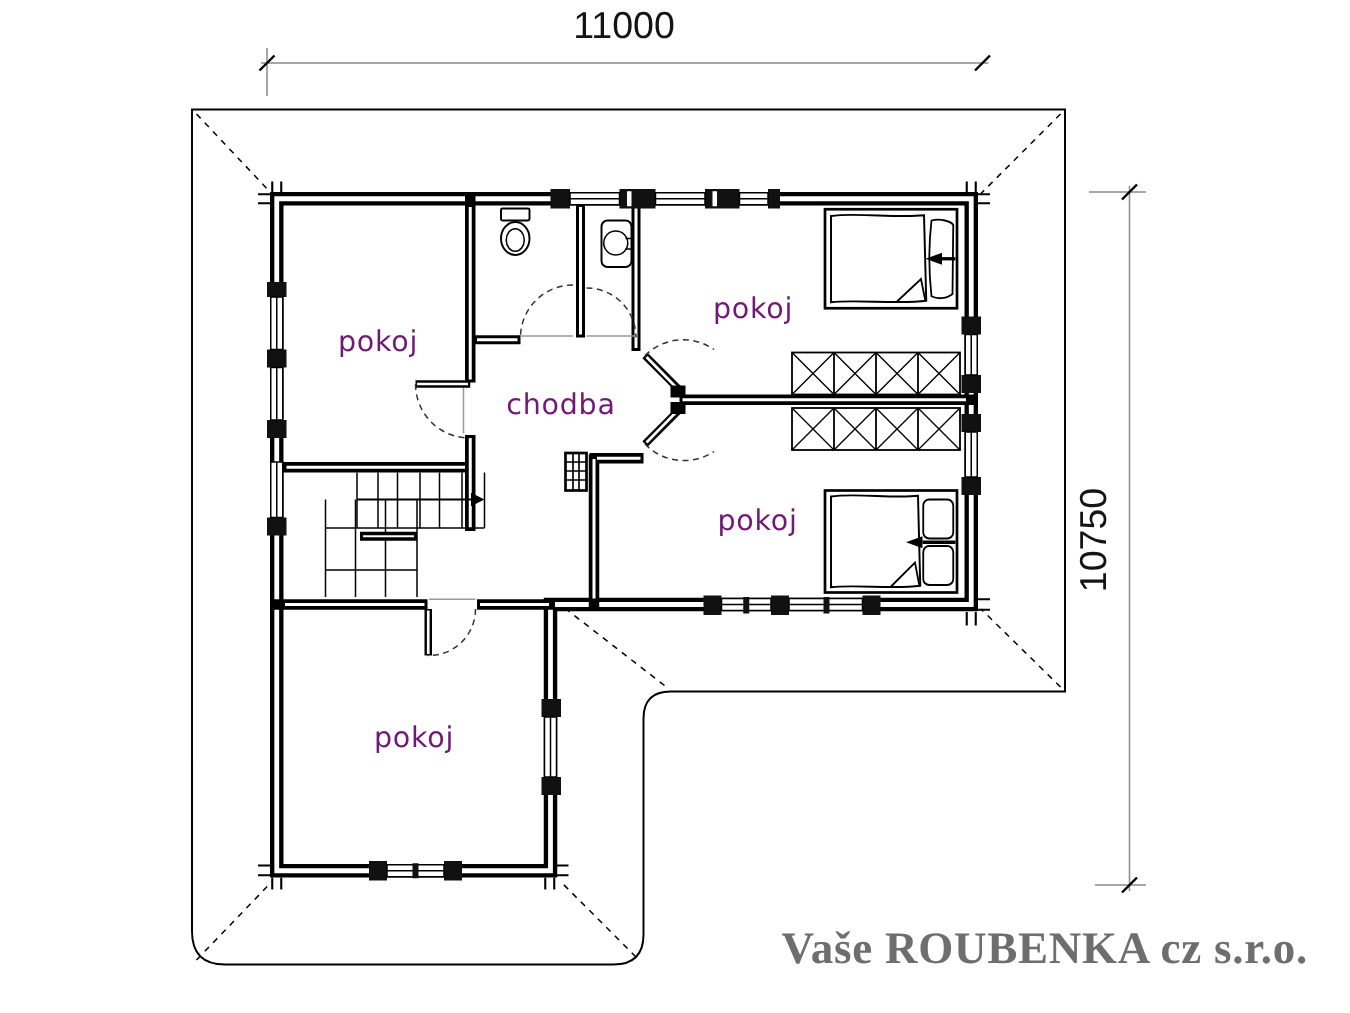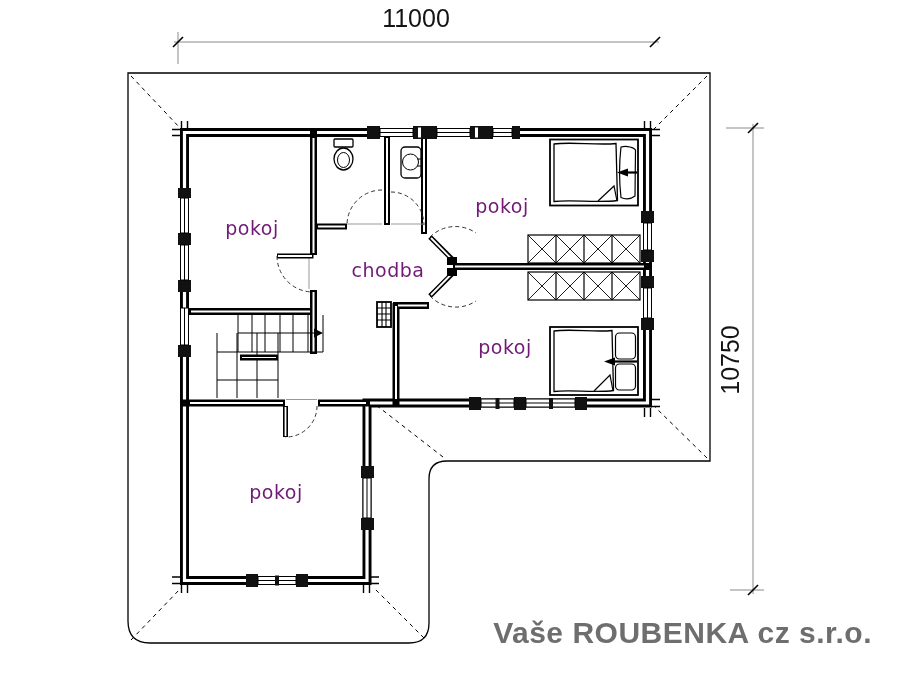--- a/index.html
+++ b/index.html
@@ -4,21 +4,21 @@
 <style>
   html,body{margin:0;padding:0;background:#fff;}
   .canvas{position:relative;width:900px;height:675px;background:#ffffff;overflow:hidden;
           font-family:"Liberation Sans",sans-serif;}
   .plan-svg{position:absolute;left:0;top:0;}
   .room-label{position:absolute;transform:translate(-50%,-50%);
     font:19px "DejaVu Sans",sans-serif;color:#701a75;letter-spacing:.5px;white-space:nowrap;}
   .dim-label{position:absolute;transform:translate(-50%,-50%);
     font:25px "Liberation Sans",sans-serif;color:#141414;white-space:nowrap;}
   .dim-label.vertical{transform:translate(-50%,-50%) rotate(-90deg);}
-  .logo{position:absolute;right:28px;top:616px;font-family:Liberation Sans, sans-serif;
+  .logo{position:absolute;right:28px;top:616px;font-family:Liberation Serif, serif;
     font-weight:bold;font-size:30px;color:#6e6e6e;letter-spacing:.5px;white-space:nowrap;}
 </style>
 </head>
 <body>
 
 <div class="canvas">
 
   <svg class="plan-svg" width="900" height="675" viewBox="0 0 900 675">
 
     <g stroke="#000" fill="none">
@@ -244,18 +244,18 @@
         <path d="M748,595 L758,585"></path>
       </g>
     </g>
   </svg>
 
   <span class="dim-label" style="left:416px;top:18px;">11000</span>
   <span class="dim-label vertical" style="left:730px;top:360px;">10750</span>
 
   <span class="room-label" style="left:252px;top:228px;">pokoj</span>
   <span class="room-label" style="left:502px;top:206px;">pokoj</span>
-  <span class="room-label" style="left:388px;top:270px;">chodba</span>
+  <span class="room-label" style="left:374px;top:270px;">chodba</span>
   <span class="room-label" style="left:505px;top:347px;">pokoj</span>
   <span class="room-label" style="left:276px;top:492px;">pokoj</span>
 
   <div class="logo">Vaše ROUBENKA cz s.r.o.</div>
 </div>
 
 </body></html>

